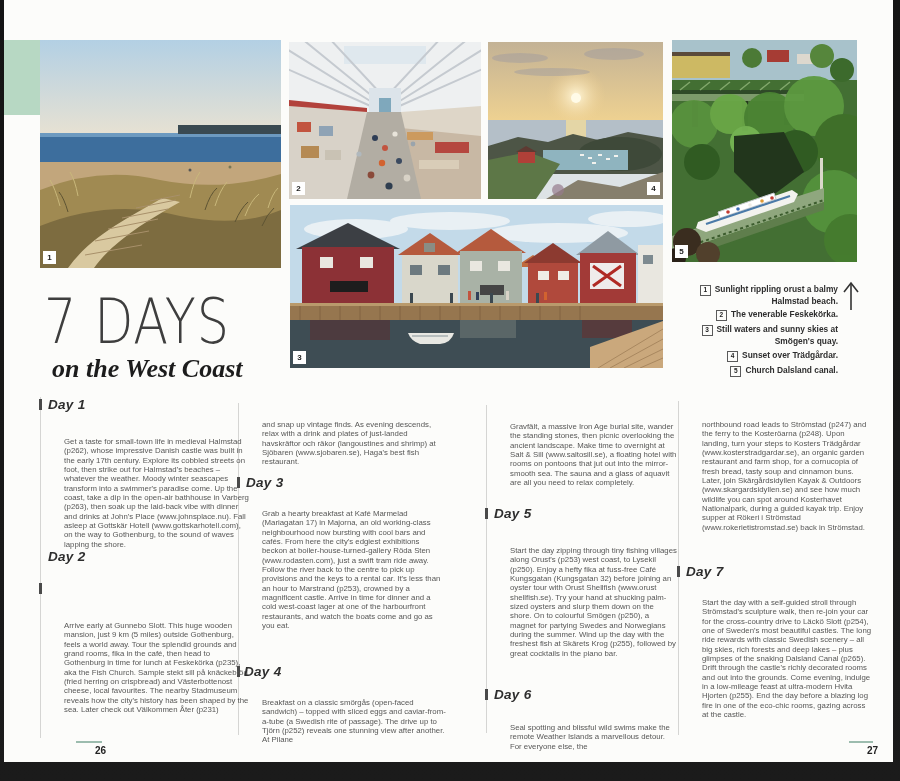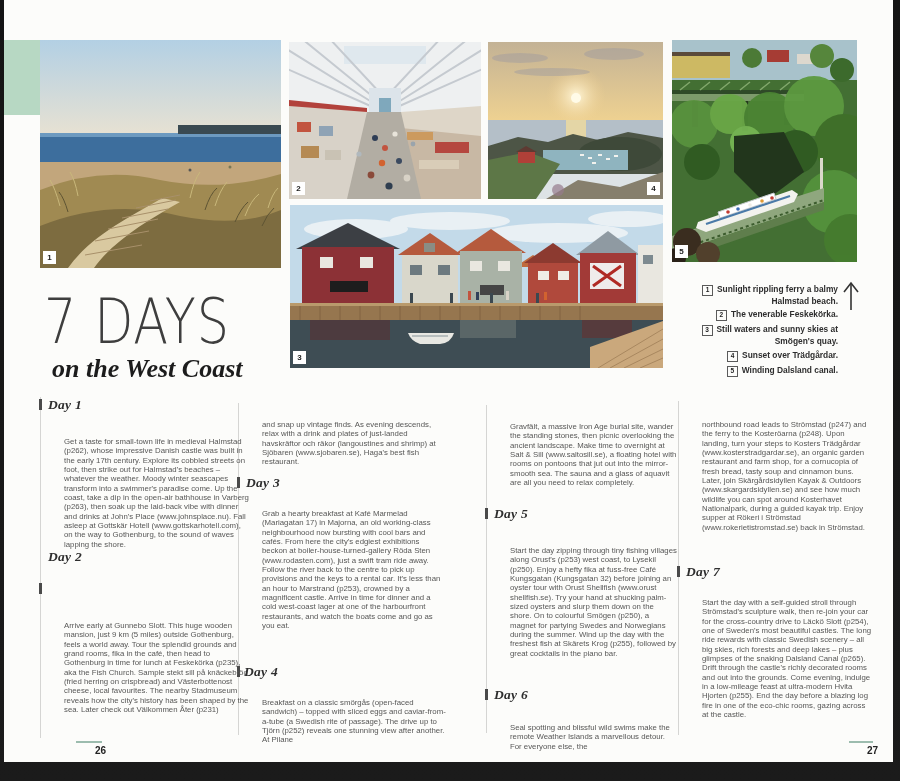--- a/index.html
+++ b/index.html
@@ -30,21 +30,21 @@
     transform:scaleX(.82);transform-origin:0 0;
     font-family:"DejaVu Sans","Liberation Sans",sans-serif;
   }
   .title-sub{
     position:absolute;left:44px;top:346px;margin:8px;font-size:26px;color:#1c1c1c;
     font-family:"Liberation Serif",serif;font-style:italic;font-weight:bold;
   }
   .rule{position:absolute;width:1px;background:#d5d5d3}
   .daybar{position:absolute;width:3px;height:11px;background:#4a4a4a}
   .day{
-    position:absolute;margin:0;font-family:Liberation Serif, serif;font-style:italic;
+    position:absolute;margin:0;font-family:Liberation Sans, sans-serif;font-style:italic;
     font-weight:bold;font-size:13.5px;color:#2e2e2e;letter-spacing:.3px
   }
   .body{position:absolute;margin:16px;font-size:7.8px;line-height:9.35px;color:#575756}
   .caps{position:absolute;left:666px;top:284px;width:172px;text-align:right}
   .cap{font-size:8.4px;font-weight:600;color:#2e2e2e;line-height:10.4px;margin-bottom:3px}
   .capnum{
     display:inline-block;width:9px;height:9px;border:1px solid #5a5a5a;color:#222;
     font-size:6.5px;font-weight:bold;line-height:8.5px;text-align:center;margin-right:4px
   }
   .arrow{position:absolute;left:842px;top:280px}
@@ -290,25 +290,25 @@
       <circle cx="36" cy="214" r="12" fill="#51402c"></circle>
       <circle cx="4" cy="218" r="10" fill="#2a2118"></circle>
   </svg>
   <div class="badge">5</div>
 </div>
 
 <h1 class="title-main">7 DAYS</h1>
 <h2 class="title-sub">on the West Coast</h2>
 
 <div class="caps">
-  <div class="cap"><span class="capnum">1</span><span>Sunlight rippling ferry a balmy Halmstad beach.</span></div>
+  <div class="cap"><span class="capnum">1</span><span>Sunlight rippling orust a balmy Halmstad beach.</span></div>
   <div class="cap"><span class="capnum">2</span><span>The venerable Feskekörka.</span></div>
   <div class="cap"><span class="capnum">3</span><span>Still waters and sunny skies at Smögen's quay.</span></div>
   <div class="cap"><span class="capnum">4</span><span>Sunset over Trädgårdar.</span></div>
-  <div class="cap"><span class="capnum">5</span><span>Winding Dalsland canal.</span></div>
+  <div class="cap"><span class="capnum">5</span><span>Church Dalsland canal.</span></div>
 </div>
 <svg class="arrow" width="18" height="32" viewBox="0 0 18 32">
   <line x1="9" y1="30" x2="9" y2="4" stroke="#333" stroke-width="1.6"></line>
   <polyline points="2,12 9,3 16,12" fill="none" stroke="#333" stroke-width="1.6"></polyline>
 </svg>
 
 <div class="rule" style="left:40px;top:397px;height:341px"></div>
 <div class="rule" style="left:238px;top:403px;height:332px"></div>
 <div class="rule" style="left:486px;top:405px;height:328px"></div>
 <div class="rule" style="left:678px;top:401px;height:334px"></div>

